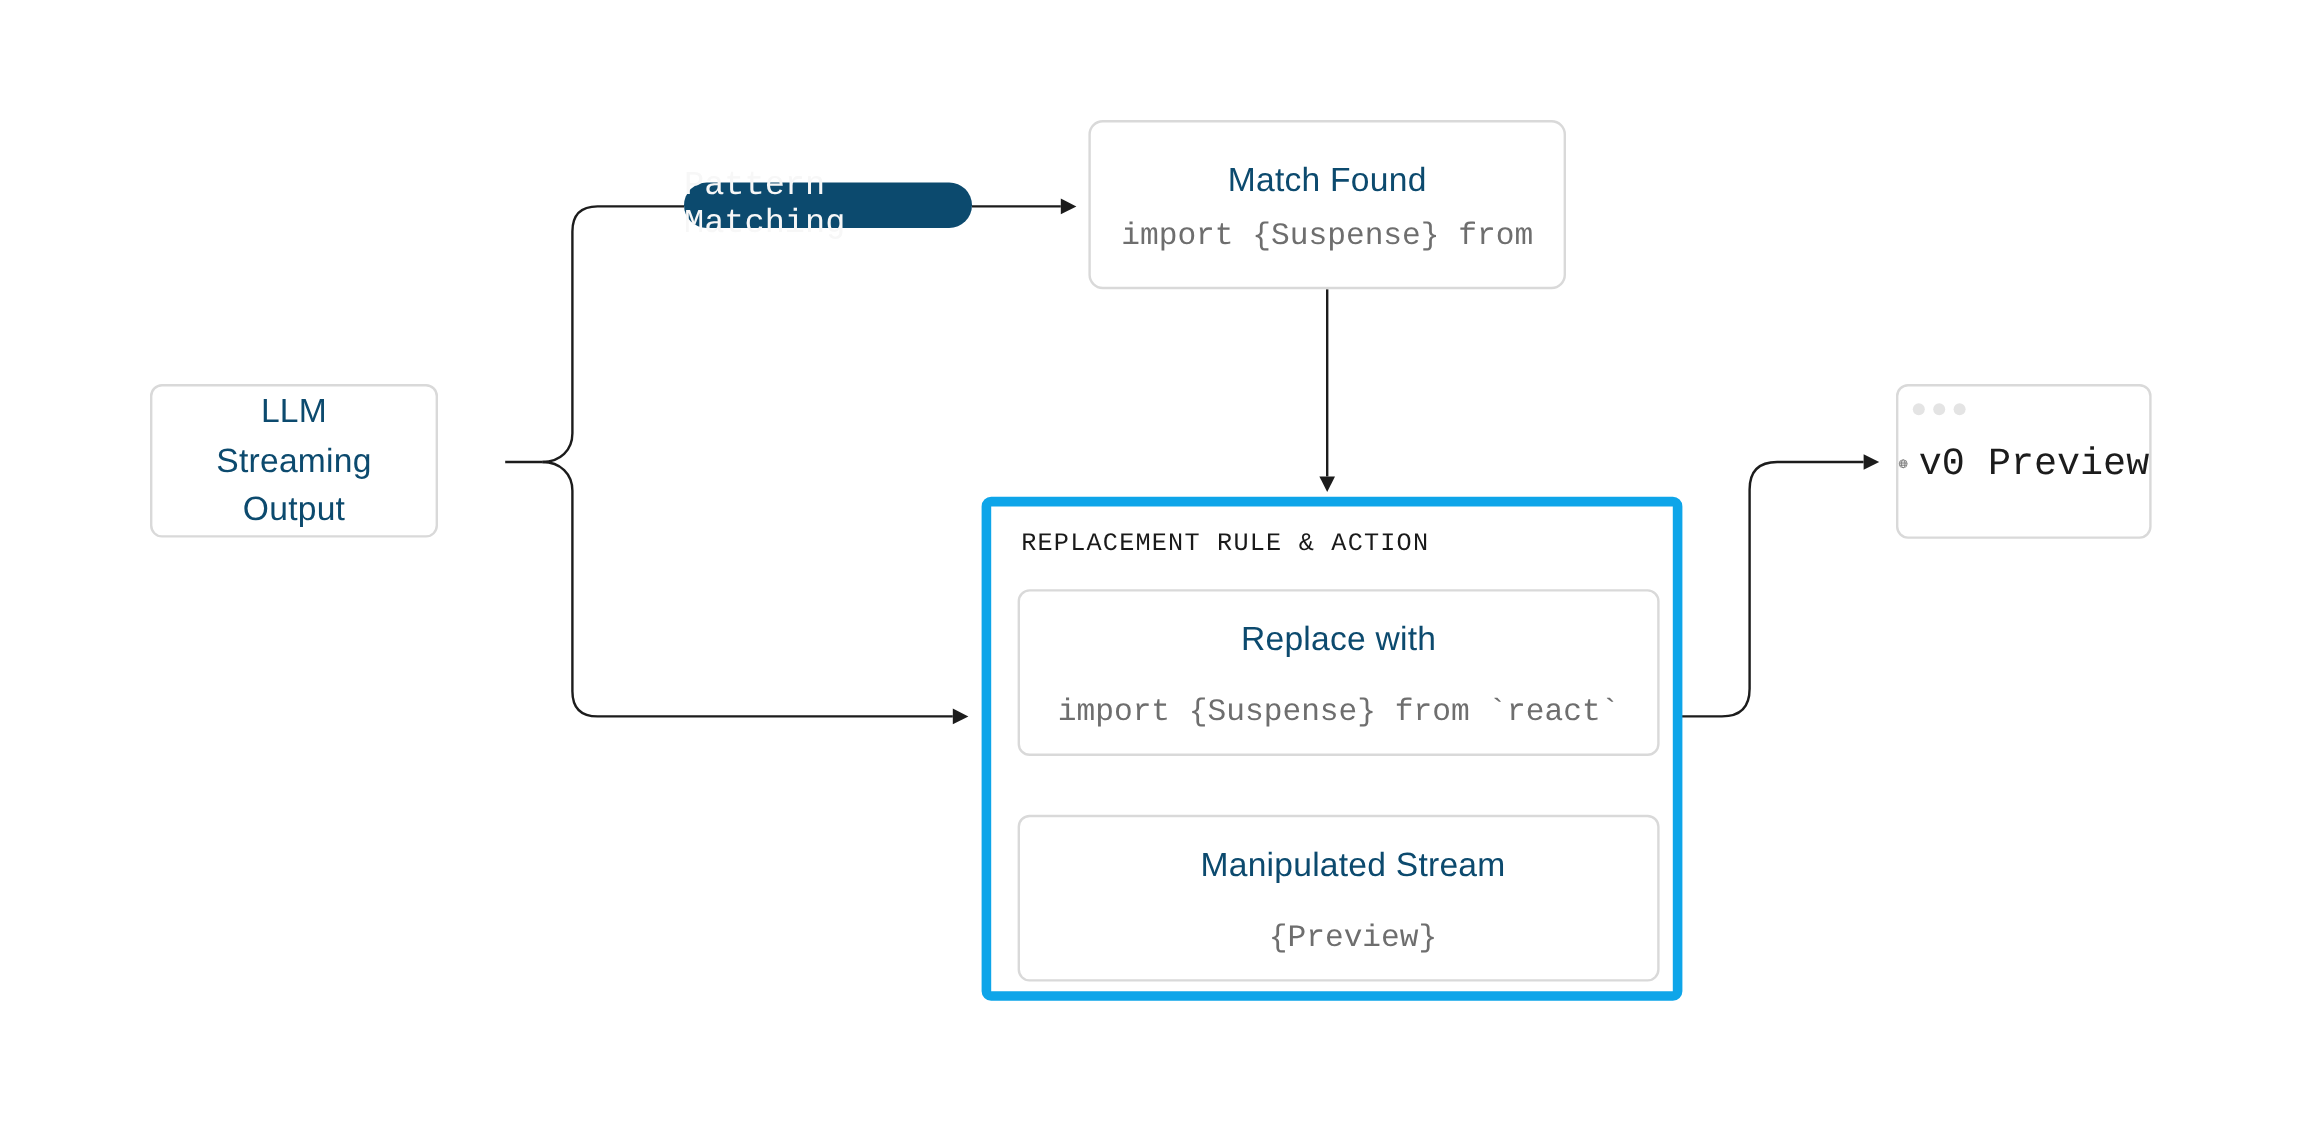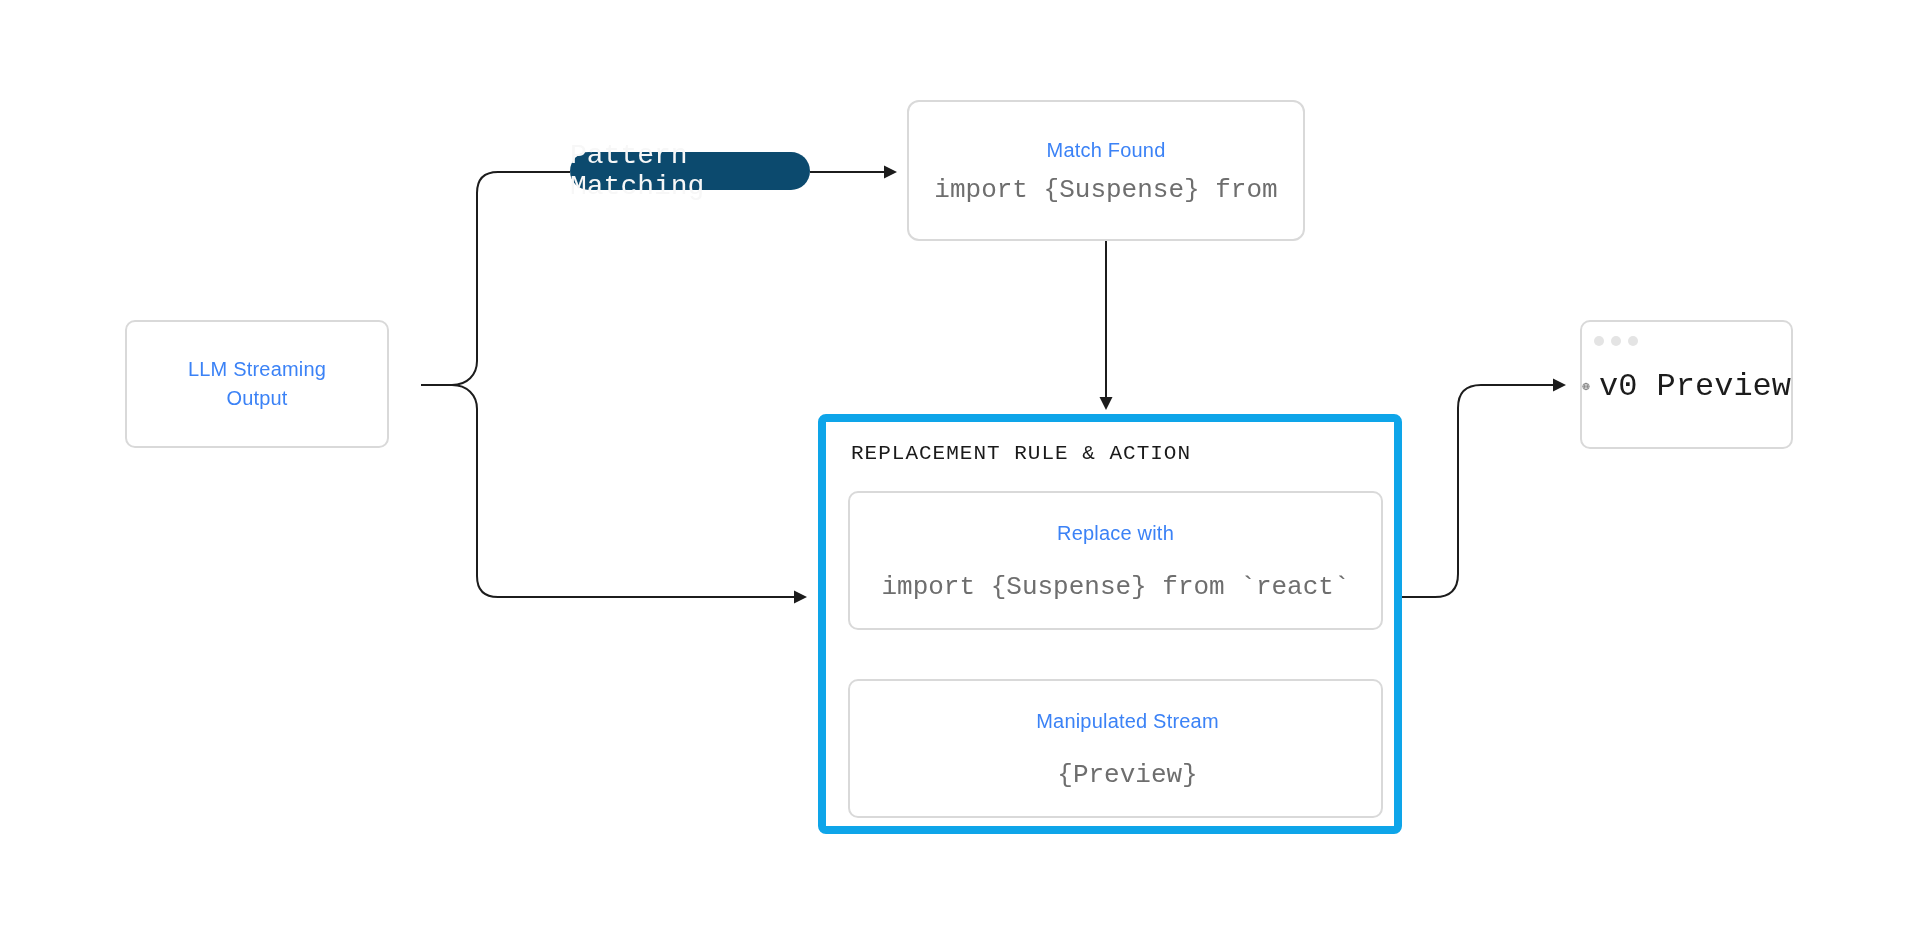--- a/index.html
+++ b/index.html
@@ -17,29 +17,29 @@
   .node{
     position:absolute;
     background:#ffffff;
     border:2px solid #d9d9d9;
     box-sizing:border-box;
     display:flex;flex-direction:column;
     align-items:center;justify-content:center;
     text-align:center;
   }
   .title{
-    font-size:20px;color:#3b82f6;line-height:1.45;
+    font-size:28px;color:#0c4a6e;line-height:1.45;
     letter-spacing:0.2px;
   }
   .code{
     font-family:"Liberation Mono","DejaVu Sans Mono",monospace;
     font-size:26px;color:#6e6e6e;white-space:pre;
   }
   
-  .llm-box{left:125px;top:320px;width:264px;height:128px;border-radius:10px;padding:0 28px;}
+  .llm-box{left:125px;top:320px;width:240px;height:128px;border-radius:10px;padding:0 28px;}
   
   .pill{
     position:absolute;left:570px;top:152px;width:240px;height:38px;
     background:#0c4a6e;border-radius:19px;
     display:flex;align-items:center;justify-content:center;
     font-family:"Liberation Mono","DejaVu Sans Mono",monospace;
     font-size:28px;color:#f7f7f7;box-sizing:border-box;
   }
   
   .match-box{left:907px;top:100px;width:398px;height:141px;border-radius:12px;gap:10px;}

